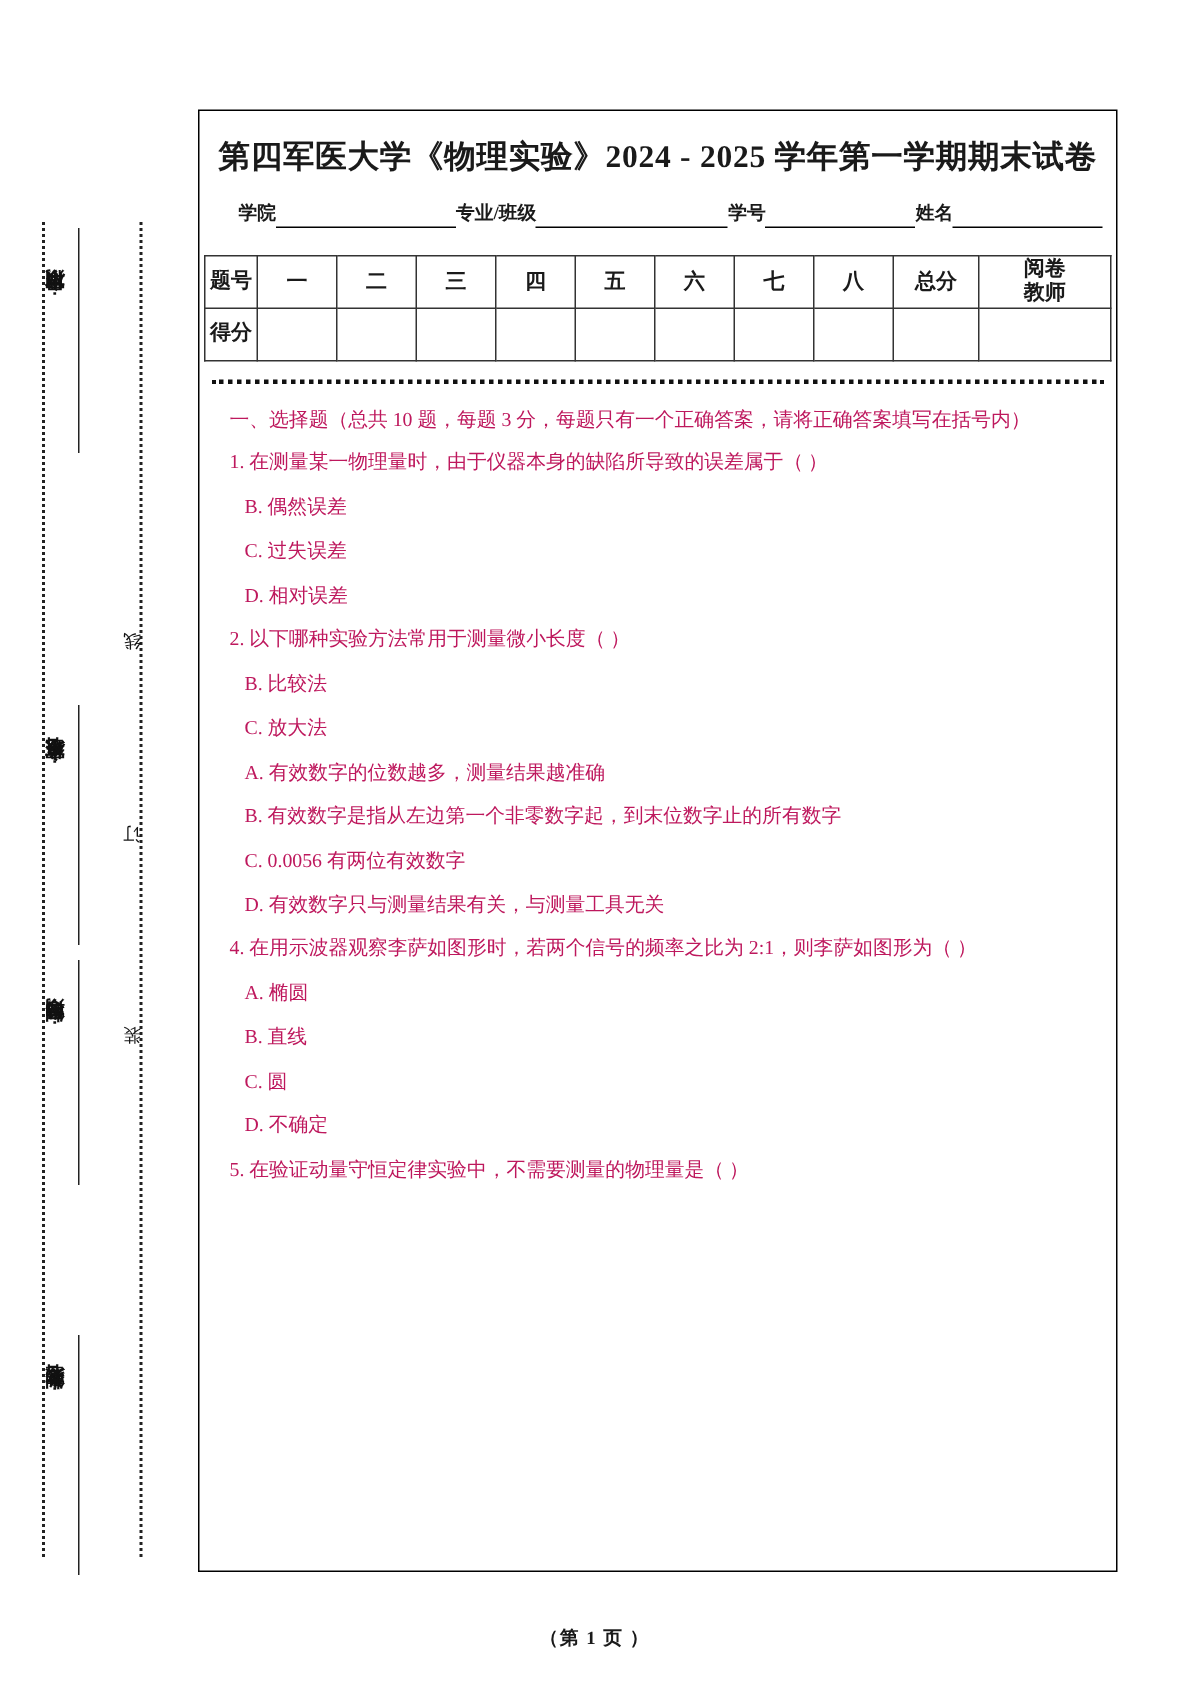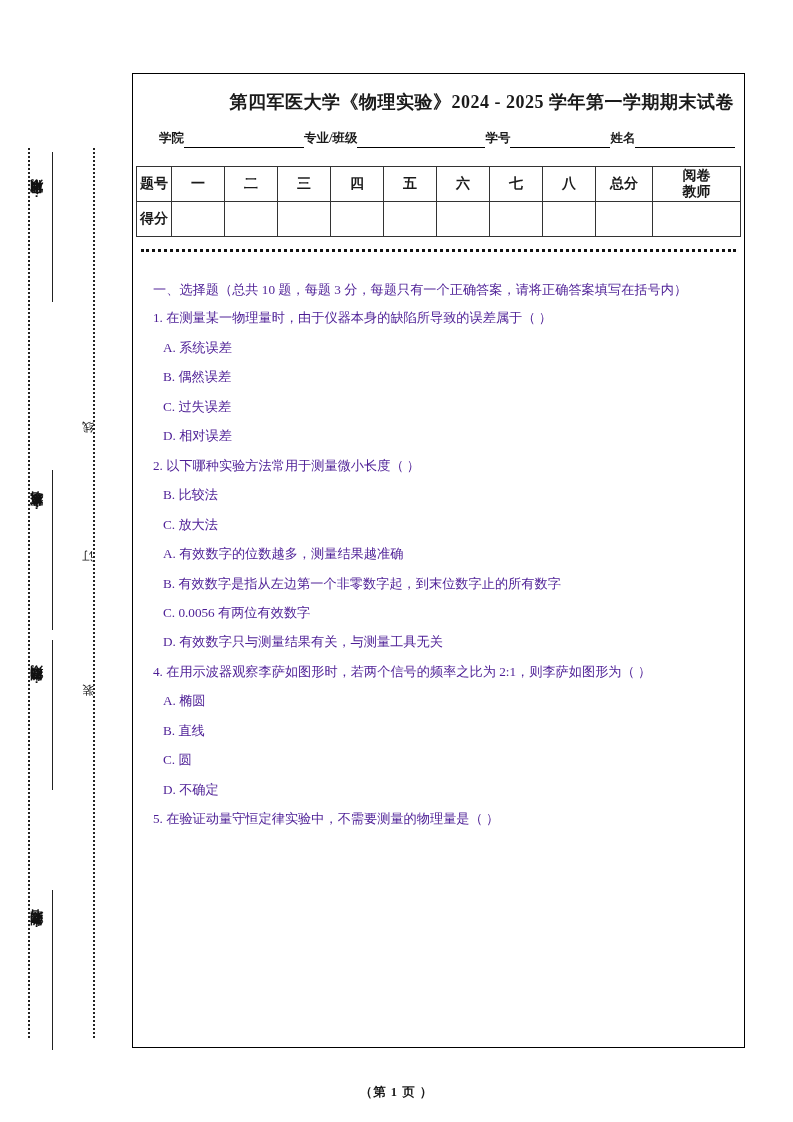--- a/index.html
+++ b/index.html
@@ -72,22 +72,22 @@
     left: 132px;
     top: 73px;
     width: 613px;
     height: 975px;
     border: 1.6px solid #000;
     box-sizing: border-box;
     padding: 0;
   }
 
   .paper-title {
-    text-align: right;
-    font-size: 18px;
+    text-align: center;
+    font-size: 21px;
     font-weight: bold;
     letter-spacing: 0.5px;
     margin: 16px 10px 0 10px;
     font-family: "Liberation Serif", "DejaVu Serif", serif;
     white-space: nowrap;
   }
 
   .info-row {
     display: flex;
     align-items: flex-end;
@@ -138,25 +138,25 @@
 
   
   .dot-sep {
     margin: 12px 8px 0 8px;
     height: 0;
     border-top: 3px dotted #111;
   }
 
   
   .body {
-    margin: 28px 20px 0 20px;
+    margin: 14px 20px 0 20px;
     font-size: 13.2px;
     line-height: 1.55;
     font-family: "Liberation Serif", "DejaVu Serif", serif;
-    color: #4c1d95;
+    color: #be185d;
   }
   .section-head {
     margin: 0 0 8px 0;
     text-align: justify;
   }
   .qline {
     margin: 0 0 9px 0;
     text-align: justify;
   }
   .opt {
@@ -255,24 +255,20 @@
 
   <div class="body">
 
     <p class="section-head">一、选择题（总共 10 题，每题 3 分，每题只有一个正确答案，请将正确答案填写在括号内）</p>
 
     <p class="qline">
       <span>1.</span>
       <span>在测量某一物理量时，由于仪器本身的缺陷所导致的误差属于（   ）</span>
     </p>
     <p class="opt">
-      <span>A.</span>
-      <span>系统误差</span>
-    </p>
-    <p class="opt">
       <span>B.</span>
       <span>偶然误差</span>
     </p>
     <p class="opt">
       <span>C.</span>
       <span>过失误差</span>
     </p>
     <p class="opt">
       <span>D.</span>
       <span>相对误差</span>

